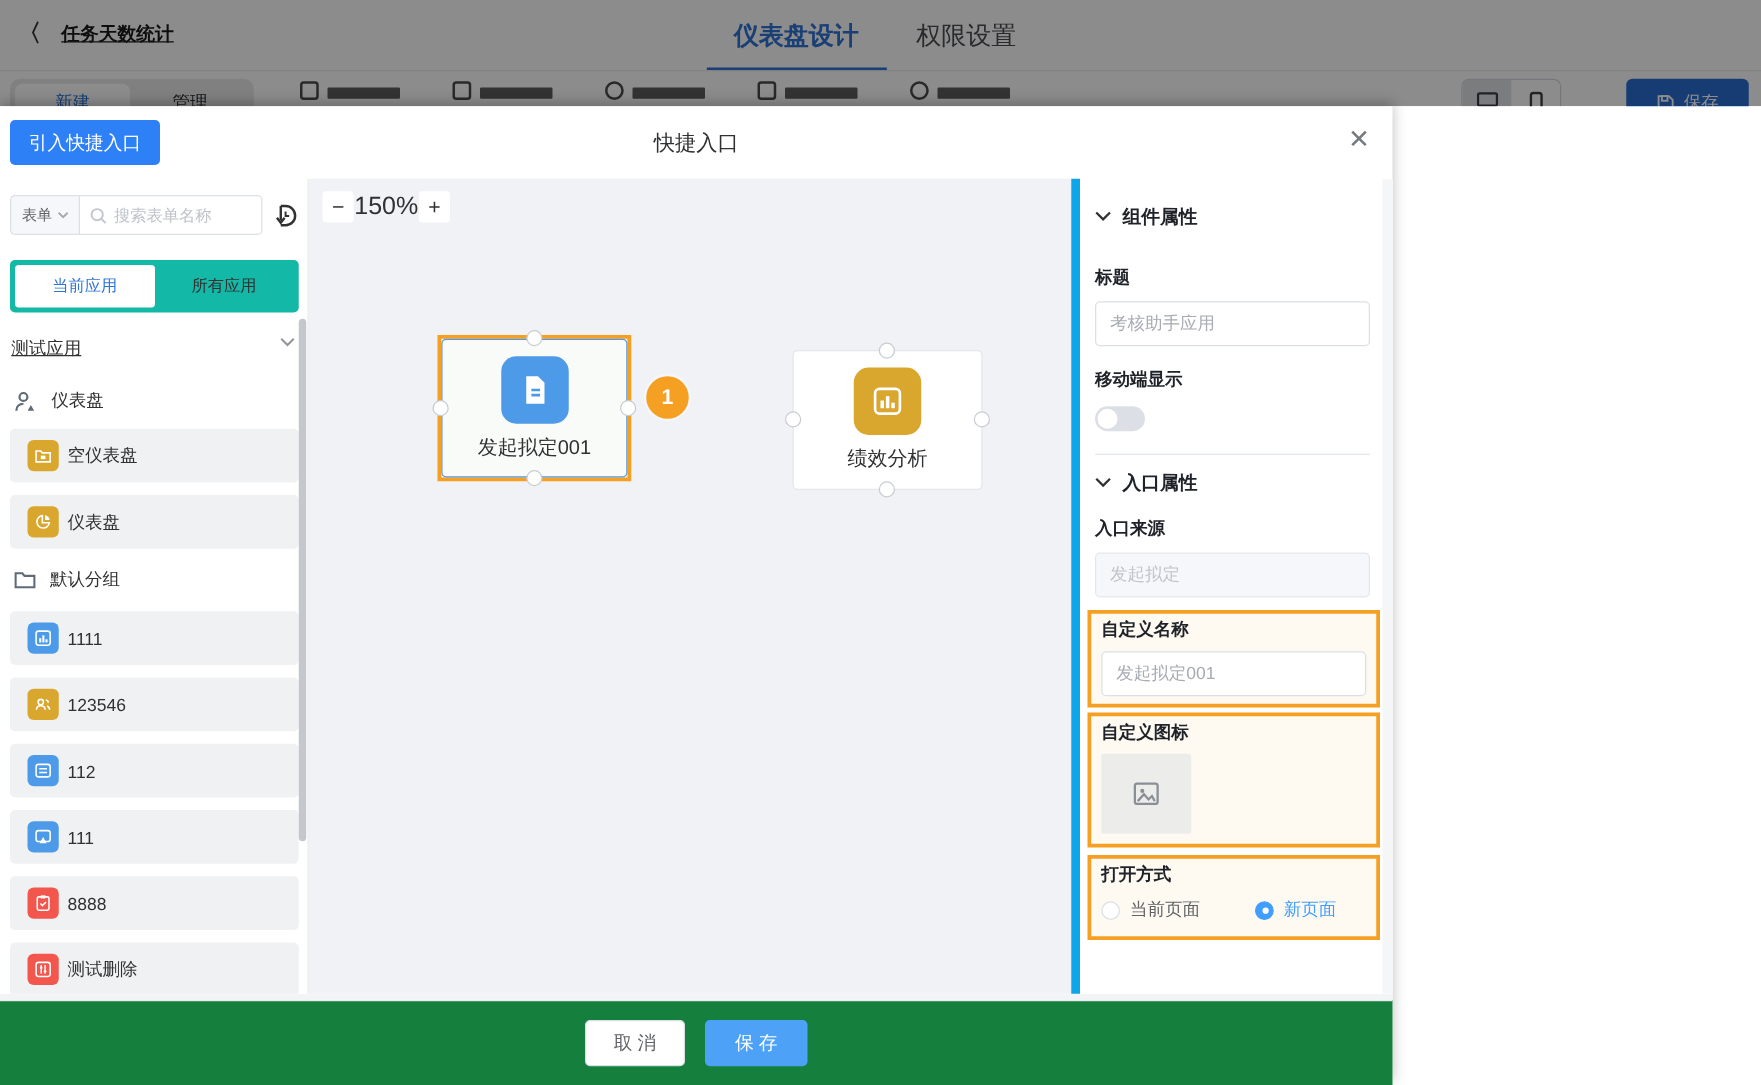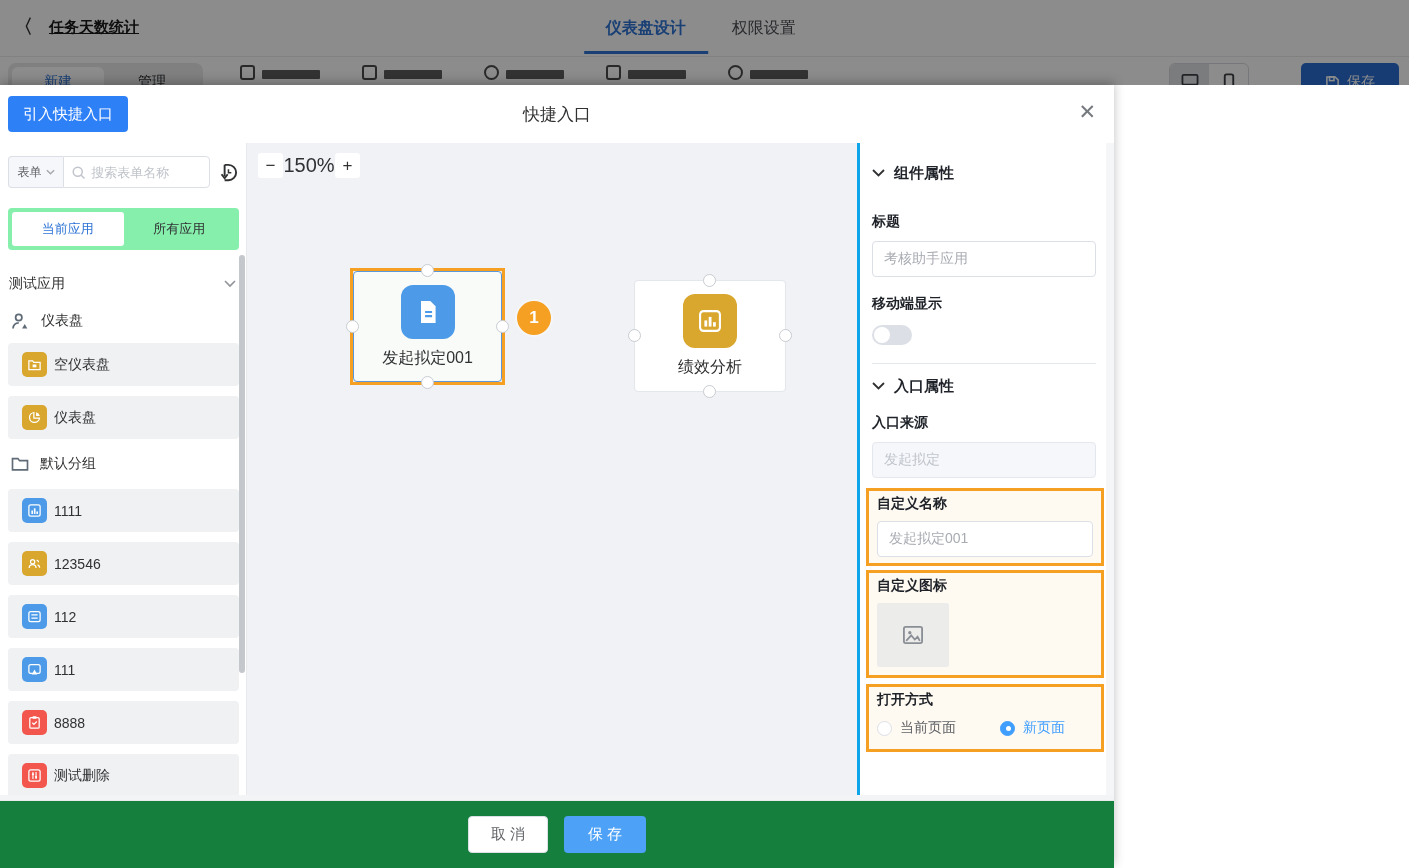--- a/index.html
+++ b/index.html
@@ -7,21 +7,21 @@
   body { position:relative; overflow:hidden; background:#fff;
          font-family:"Liberation Sans","DejaVu Sans",sans-serif; color:#303133; }
 
   
   .app-top { position:absolute; top:0; left:0; width:1409px; height:85px; background:#fff; overflow:hidden; }
   .app-header { position:relative; height:56px; background:#fff; }
   .back-row { position:absolute; left:14px; top:14px; display:flex; align-items:center; gap:16px; }
   .back-ico { font-size:19px; color:#303133; font-weight:bold; }
   .back-title { font-size:15px; font-weight:bold; text-decoration:underline; color:#1a1a1a; }
   .hdr-tabs { position:absolute; left:50%; top:0; transform:translateX(-52%); display:flex; gap:46px; height:56px; align-items:center; }
-  .hdr-tab { font-size:16px; color:#4a4d52; }
+  .hdr-tab { font-size:20px; color:#4a4d52; }
   .hdr-tab.active { color:#2E74D6; font-weight:bold; position:relative; }
   .hdr-tab.active::after { content:""; position:absolute; left:-22px; right:-22px; bottom:-15px; height:3px; background:#2E74D6; }
   .app-toolbar { position:relative; height:29px; background:#fff; border-top:1px solid #ececec; }
   .tb-left { position:absolute; left:8px; top:6px; width:195px; height:40px; background:#e9eaec; border-radius:8px; display:flex; padding:4px; gap:2px; }
   .tb-left .tbt { width:92px; border-radius:6px; font-size:14px; display:flex; justify-content:center; padding-top:6px; color:#303133; }
   .tb-left .tbt.on { background:#fff; color:#2E74D6; }
   .tb-icons { position:absolute; left:240px; top:8px; display:flex; gap:42px; }
   .tb-item { display:flex; align-items:center; gap:7px; }
   .tb-item .sq { width:15px; height:15px; border:2px solid #4c4c4c; border-radius:3px; }
   .tb-item .bar { width:58px; height:9px; background:#5d5d5d; border-radius:1px; margin-top:3px; }
@@ -47,24 +47,24 @@
   .m-sidebar { position:relative; width:247px; flex:none; background:#fff; border-right:1px solid #e7e9ec; padding:13px 7px 0 8px; overflow:hidden; }
   .filter-row { display:flex; align-items:center; }
   .type-select { width:56px; height:32px; background:#f5f7fa; border:1px solid #dcdfe6; border-right:none; border-radius:4px 0 0 4px;
                  display:flex; align-items:center; justify-content:center; gap:4px; font-size:12px; color:#606266; }
   .search-box { position:relative; width:149px; height:32px; border:1px solid #dcdfe6; border-radius:0 4px 4px 0; background:#fff; }
   .search-box svg { position:absolute; left:7px; top:8px; }
   .search-box input { width:100%; height:100%; border:none; outline:none; background:transparent; padding-left:27px;
                       font-size:13px; font-family:inherit; color:#303133; }
   .search-box input::placeholder { color:#bfc3c9; }
   .recent-btn { margin-left:6px; display:flex; align-items:center; }
-  .seg-tabs { margin-top:20px; height:42px; background:#86efac; border-radius:4px; display:flex; padding:4px; }
+  .seg-tabs { margin-top:20px; height:42px; background:#14b8a6; border-radius:4px; display:flex; padding:4px; }
   .seg-tab { flex:1; display:flex; align-items:center; justify-content:center; font-size:13px; color:#303133; border-radius:3px; }
   .seg-tab.active { background:#fff; color:#2E74D6; }
-  .group-row { margin-top:20px; height:28px; display:flex; align-items:center; justify-content:space-between; padding:0 3px 0 1px; font-size:14px; }
+  .group-row { margin-top:20px; height:28px; display:flex; justify-content:space-between; padding:0 3px 0 1px; font-size:14px;text-decoration:underline; }
   .member-row,.folder-row { margin-top:8px; height:30px; display:flex; align-items:center; gap:10px; padding-left:2px; font-size:14px; color:#303133; }
   .folder-row { margin-top:10px; }
   .card-item { margin-top:10px; height:43px; background:#f0f1f3; border-radius:4px; display:flex; align-items:center; gap:7px; padding-left:14px; font-size:14px; }
   .card-item.first { margin-top:7px; }
   .badge-ic { width:25px; height:25px; border-radius:5px; flex:none; display:flex; align-items:center; justify-content:center; }
   .badge-ic.blue { background:#4D9BE8; } .badge-ic.yellow { background:#D9A62E; } .badge-ic.red { background:#F2564D; }
   .scroll-thumb { position:absolute; right:1px; top:112px; width:6px; height:418px; background:#c4c7cc; border-radius:3px; }
 
   
   .m-canvas { position:relative; flex:1; background:#f0f2f5; overflow:hidden; }
@@ -83,21 +83,21 @@
   .node2 { position:absolute; left:387px; top:137px; width:152px; height:112px; }
   .handle { position:absolute; width:13px; height:13px; background:#fff; border:1px solid #c8ccd1; border-radius:50%; z-index:3; }
   .h-top { left:50%; top:-7px; margin-left:-7px; } .h-bottom { left:50%; bottom:-7px; margin-left:-7px; }
   .h-left { top:50%; left:-7px; margin-top:-7px; } .h-right { top:50%; right:-7px; margin-top:-7px; }
   .num-badge { position:absolute; width:34px; height:34px; border-radius:50%; background:#F5A023; color:#fff;
                font-size:17px; font-weight:bold; display:flex; align-items:center; justify-content:center; z-index:6;
                box-shadow:0 0 0 2px rgba(255,255,255,0.35); }
   .nb1 { left:270px; top:158px; } .nb2 { left:863px; top:372px; } .nb3 { left:863px; top:470px; } .nb4 { left:863px; top:560px; }
 
   
-  .m-panel { position:relative; width:257px; flex:none; background:#fff; border-left:3px solid #0ea5e9; padding:20px 18px 0 12px; overflow:hidden; }
+  .m-panel { position:relative; width:257px; flex:none; background:#fff; border-left:7px solid #0ea5e9; padding:20px 18px 0 12px; overflow:hidden; }
   .scroll-track { position:absolute; right:0; top:0; bottom:0; width:8px; background:#f5f6f8; }
   .sec-header { display:flex; align-items:center; gap:9px; height:20px; font-size:15px; font-weight:bold; color:#1f2329; }
   .fld-label { margin-top:30px; font-size:14px; font-weight:bold; color:#1f2329; }
   .fld-label.tight { margin-top:18px; }
   .txt-input { margin-top:10px; width:100%; height:36px; border:1px solid #dcdfe6; border-radius:4px; background:#fff;
                padding:0 11px; font-size:14px; font-family:inherit; color:#a8abb2; outline:none; }
   .txt-input.disabled { background:#f5f7fa; border-color:#e4e7ed; color:#c0c4cc; }
   .toggle { margin-top:12px; width:40px; height:20px; background:#dcdfe6; border-radius:10px; position:relative; }
   .toggle .knob { position:absolute; left:2px; top:2px; width:16px; height:16px; background:#fff; border-radius:50%; }
   .divider { margin-top:18px; height:1px; background:#e4e7ed; }

